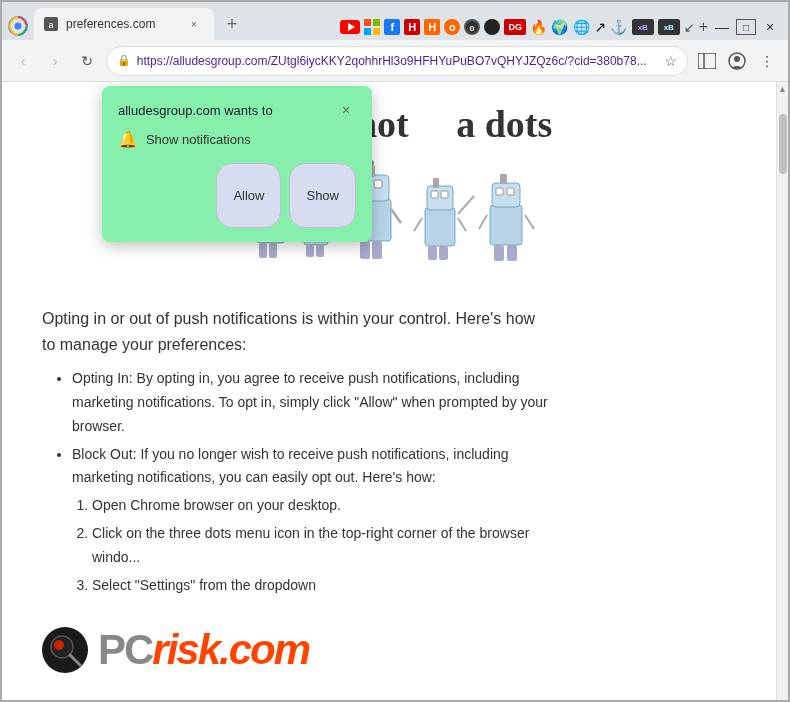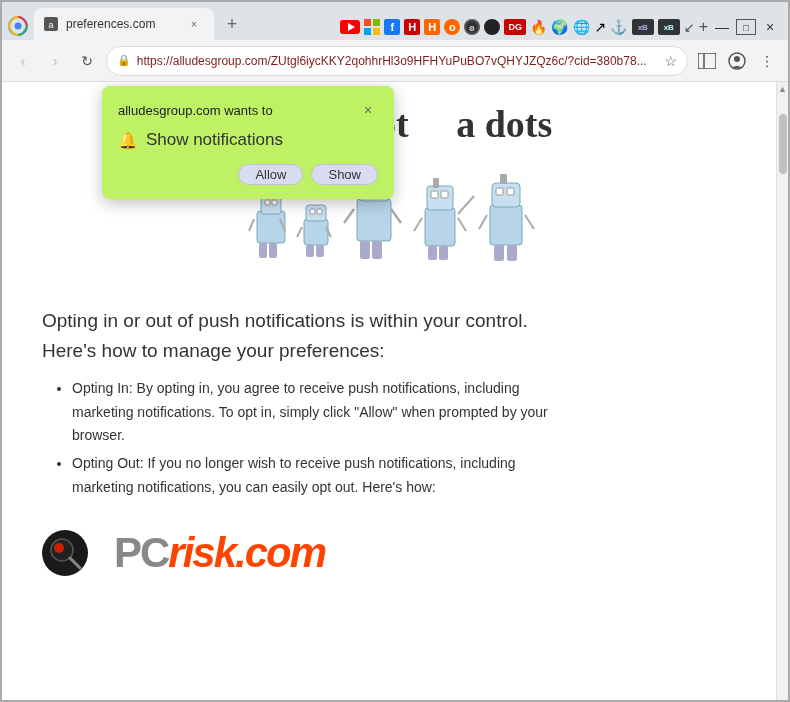--- a/index.html
+++ b/index.html
@@ -102,21 +102,21 @@
       border: 1px solid #ddd;
       background: white;
       display: flex;
       align-items: center;
       padding: 0 10px;
       gap: 6px;
       font-size: 12px;
       color: #333;
     }
     .lock-icon { color: #555; font-size: 11px; }
-    .address-text { flex: 1; color: #7f1d1d; font-size: 12px; overflow: hidden; white-space: nowrap; text-overflow: ellipsis; }
+    .address-text { flex: 1; color: #4c1d95; font-size: 12px; overflow: hidden; white-space: nowrap; text-overflow: ellipsis; }
     .star-icon { color: #555; font-size: 14px; }
     .nav-right-icons {
       display: flex;
       align-items: center;
       gap: 4px;
     }
     .nav-right-icon {
       width: 26px;
       height: 26px;
       border-radius: 50%;
@@ -163,22 +163,22 @@
     .scrollbar-arrow {
       font-size: 9px;
       color: #888;
     }
 
     
     .notification-popup {
       position: absolute;
       top: 4px;
       left: 100px;
-      width: 292px;
-      background: #bef264;
+      width: 270px;
+      background: #86efac;
       border-radius: 8px;
       box-shadow: 0 4px 16px rgba(0,0,0,0.25);
       padding: 14px 16px 14px 16px;
       z-index: 100;
     }
     .popup-header {
       display: flex;
       align-items: center;
       justify-content: space-between;
       margin-bottom: 10px;
@@ -202,30 +202,30 @@
       display: flex;
       align-items: center;
       gap: 8px;
       margin-bottom: 14px;
     }
     .bell-icon {
       font-size: 16px;
       color: #555;
     }
     .permission-text {
-      font-size: 17px;
+      font-size: 13px;
       color: #333;
     }
     .popup-buttons {
       display: flex;
       gap: 8px;
       justify-content: flex-end;
     }
     .popup-btn {
-      padding: 2px 16px;
+      padding: 24px 16px;
       border-radius: 16px;
       border: 1px solid #c0c0d0;
       background: #e8e8f0;
       font-size: 13px;
       color: #333;
       cursor: pointer;
       font-family: Arial, sans-serif;
     }
 
     
@@ -249,21 +249,21 @@
       margin: 10px 0 20px 0;
     }
 
     
     .robots-svg {
       width: 320px;
       height: 130px;
     }
 
     .page-text {
-      font-size: 19px;
+      font-size: 16px;
       color: #333;
       line-height: 1.6;
       margin-bottom: 10px;
       max-width: 500px;
     }
     .page-text-bold { font-weight: normal; }
 
     .bullet-list {
       margin-left: 30px;
       font-size: 14px;
@@ -487,25 +487,30 @@
           </svg>
         </div>
 
         <p class="page-text">Opting in or out of push notifications is within your control. Here's how to manage your preferences:</p>
 
         <ul class="bullet-list">
           <li>
             <span class="page-text-bold">Opting In:</span><span> By opting in, you agree to receive push notifications, including marketing notifications. To opt in, simply click "Allow" when prompted by your browser.</span>
           </li>
           <li>
-            <span class="page-text-bold">Opting Out:</span><span> If you no longer wish to receive push notifications, including marketing notifications, you can easily opt out. Here's how:</span>
+            <span class="page-text-bold">Block Out:</span><span> If you no longer wish to receive push notifications, including marketing notifications, you can easily opt out. Here's how:</span>
+            <ol style="margin-left:20px;margin-top:4px;">
+              <li>Open Chrome browser on your desktop.</li>
+              <li>Click on the three dots menu icon in the top-right corner of the browser windo...</li>
+              <li>Select "Settings" from the dropdown</li>
+            </ol>
           </li>
         </ul>
 
-        <div style="display:flex;align-items:center;gap:26px;margin-top:30px;text-align:right;">
+        <div style="display:flex;align-items:center;gap:10px;margin-top:30px;text-align:right;">
 
           <div style="width:46px;height:46px;border-radius:50%;background:#1a1a1a;display:flex;align-items:center;justify-content:center;">
             <svg viewBox="0 0 36 36" width="36" height="36">
               <circle cx="15" cy="15" r="11" fill="#222" stroke="#555" stroke-width="1.5"></circle>
               <circle cx="12" cy="13" r="5" fill="#cc2200"></circle>
               <line x1="23" y1="23" x2="33" y2="33" stroke="#888" stroke-width="3" stroke-linecap="round"></line>
             </svg>
           </div>
 
           <div style="font-size:42px;font-weight:bold;color:#888;font-family:Arial,sans-serif;line-height:1;letter-spacing:-2px;">

